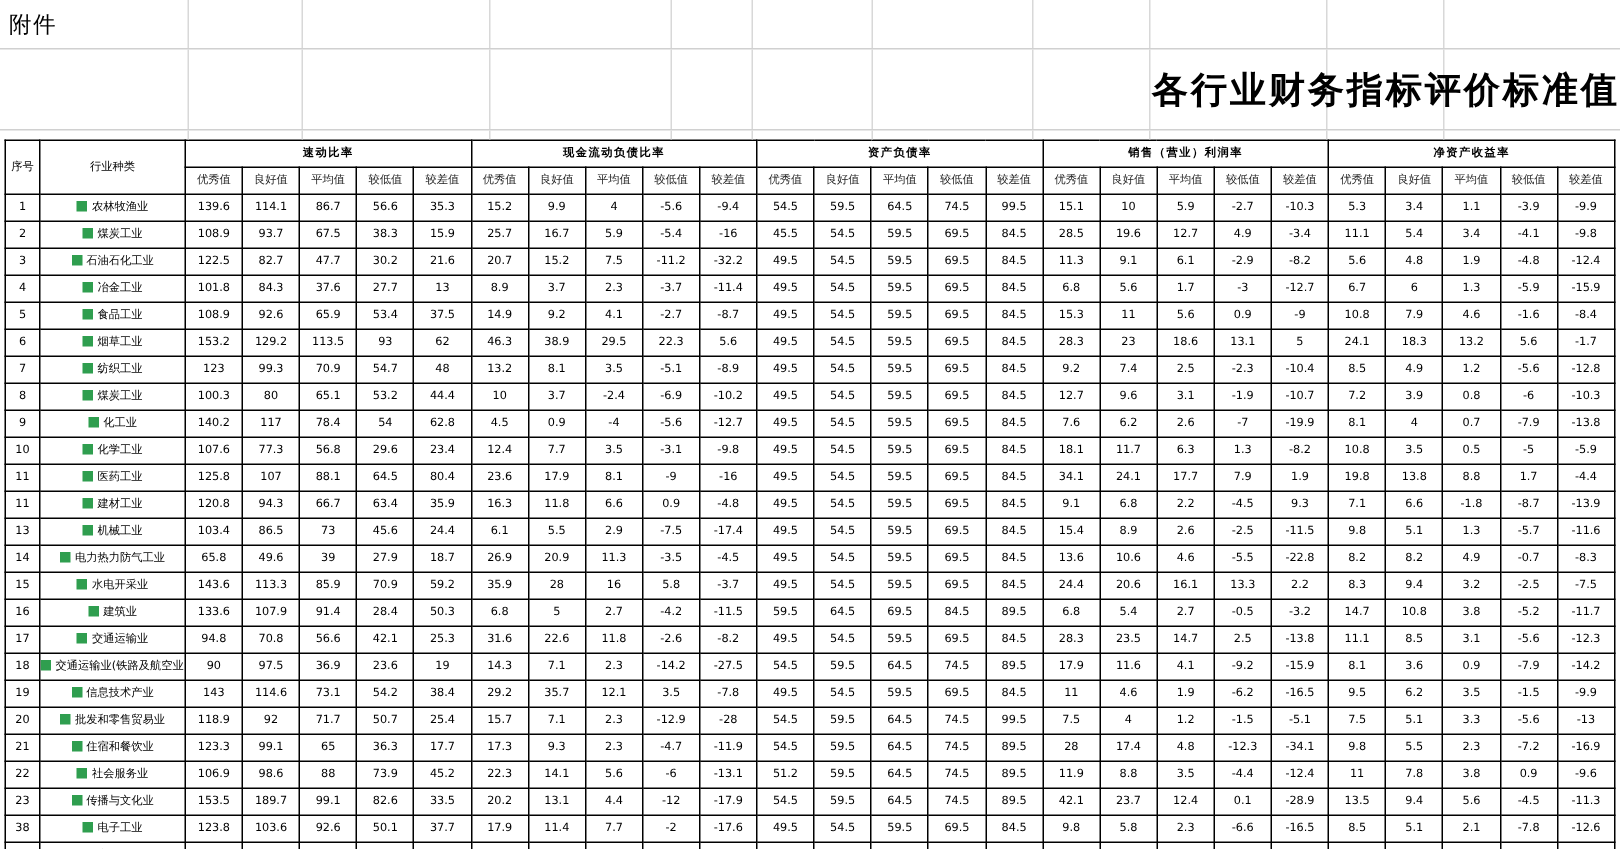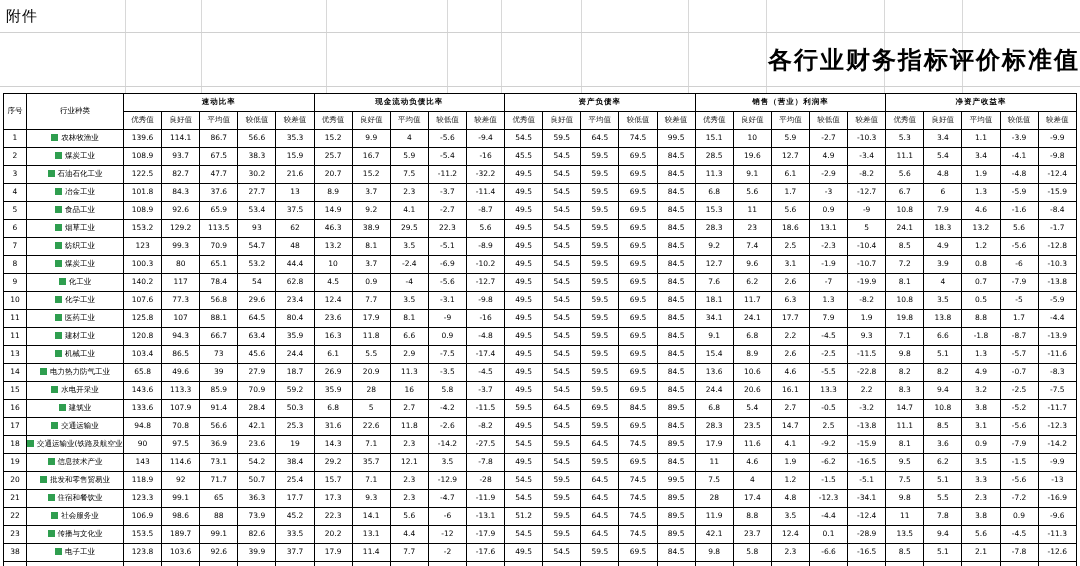--- a/index.html
+++ b/index.html
@@ -884,21 +884,21 @@
           <td class="num">5.6</td>
           <td class="num">-4.5</td>
           <td class="num">-11.3</td>
         </tr>
         <tr>
           <td class="idx">38</td>
           <td class="kind"><span class="bullet"></span><span>电子工业</span></td>
           <td class="num">123.8</td>
           <td class="num">103.6</td>
           <td class="num">92.6</td>
-          <td class="num">39.9</td>
+          <td class="num">50.1</td>
           <td class="num">37.7</td>
           <td class="num grpsep">17.9</td>
           <td class="num">11.4</td>
           <td class="num">7.7</td>
           <td class="num">-2</td>
           <td class="num">-17.6</td>
           <td class="num grpsep">49.5</td>
           <td class="num">54.5</td>
           <td class="num">59.5</td>
           <td class="num">69.5</td>

